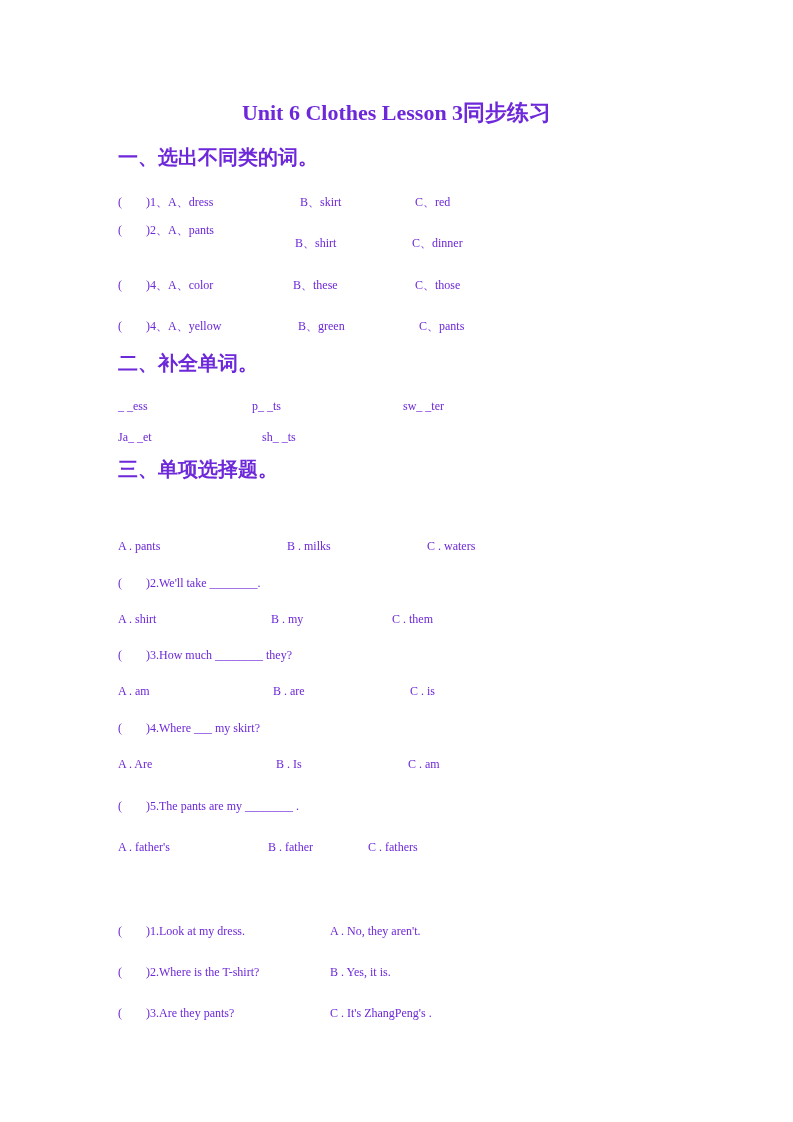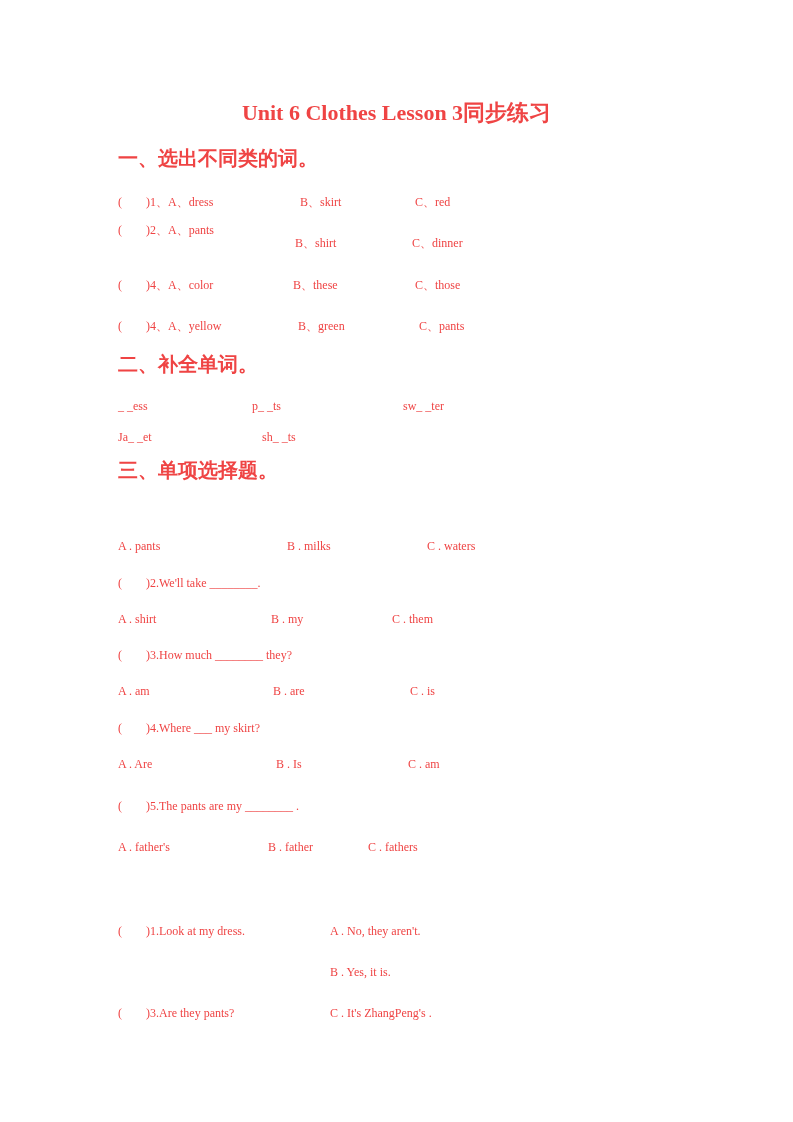--- a/index.html
+++ b/index.html
@@ -2,40 +2,40 @@
 <html><head>
 <meta charset="utf-8">
 <style>
   html,body{margin:0;padding:0;background:#ffffff;}
   .page{
     position:relative;
     width:793px;height:1122px;
     background:#ffffff;
     overflow:hidden;
     font-family:"Liberation Serif","DejaVu Serif",serif;
-    color:#ef4444;
+    color:#6d28d9;
   }
   .txt{
     position:absolute;
     font-size:12px;
     line-height:20px;
     white-space:pre;
   }
   .title{
     position:absolute;
     left:0;width:793px;
     text-align:center;
     font-size:22px;
     font-weight:bold;
     line-height:26px;
     white-space:pre;
   }
   .heading{
     position:absolute;
-    font-family:Liberation Serif, serif;
+    font-family:Liberation Mono, monospace;
     font-size:20px;
     font-weight:bold;
     line-height:25px;
     white-space:pre;
   }
 </style>
 </head>
 <body>
 
 <div class="page">
@@ -91,18 +91,19 @@
 
   <span class="txt" style="left:118px;top:796px">(　　)5.The pants are my ________ .</span>
   <span class="txt" style="left:118px;top:837px">A . father's</span>
   <span class="txt" style="left:268px;top:837px">B . father</span>
   <span class="txt" style="left:368px;top:837px">C . fathers</span>
 
 
   <span class="txt" style="left:118px;top:921px">(　　)1.Look at my dress.</span>
   <span class="txt" style="left:330px;top:921px">A . No, they aren't.</span>
 
+  <span class="txt" style="left:118px;top:962px">(　　)2.Where is the T-shirt?</span>
   <span class="txt" style="left:330px;top:962px">B . Yes, it is.</span>
 
   <span class="txt" style="left:118px;top:1003px">(　　)3.Are they pants?</span>
   <span class="txt" style="left:330px;top:1003px">C . It's ZhangPeng's .</span>
 
 </div>
 
 </body></html>

